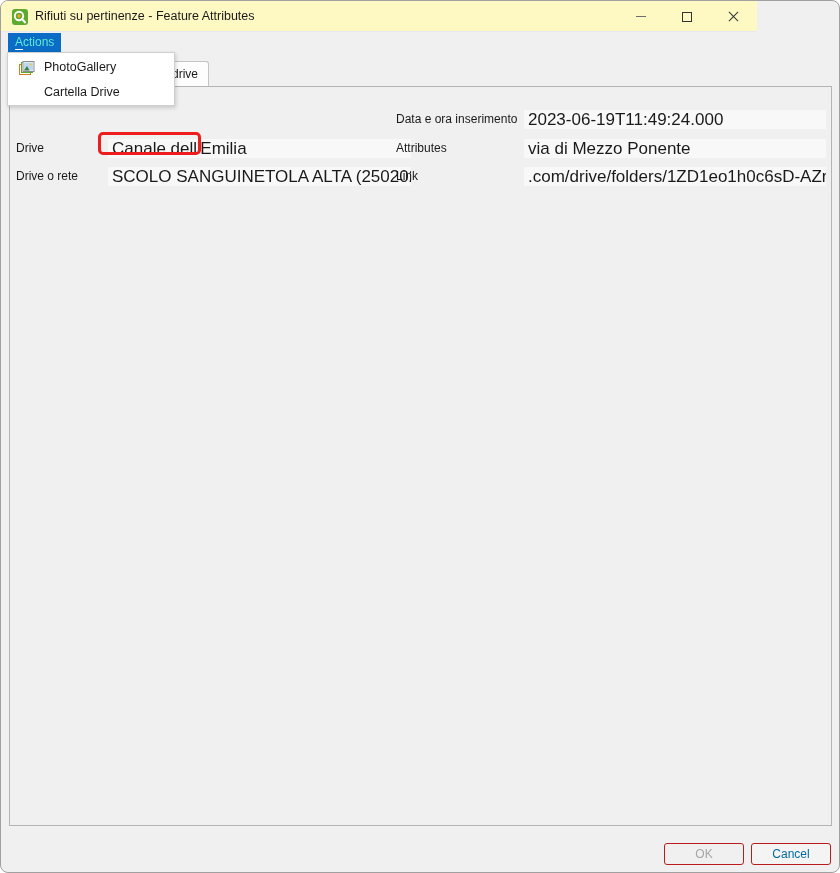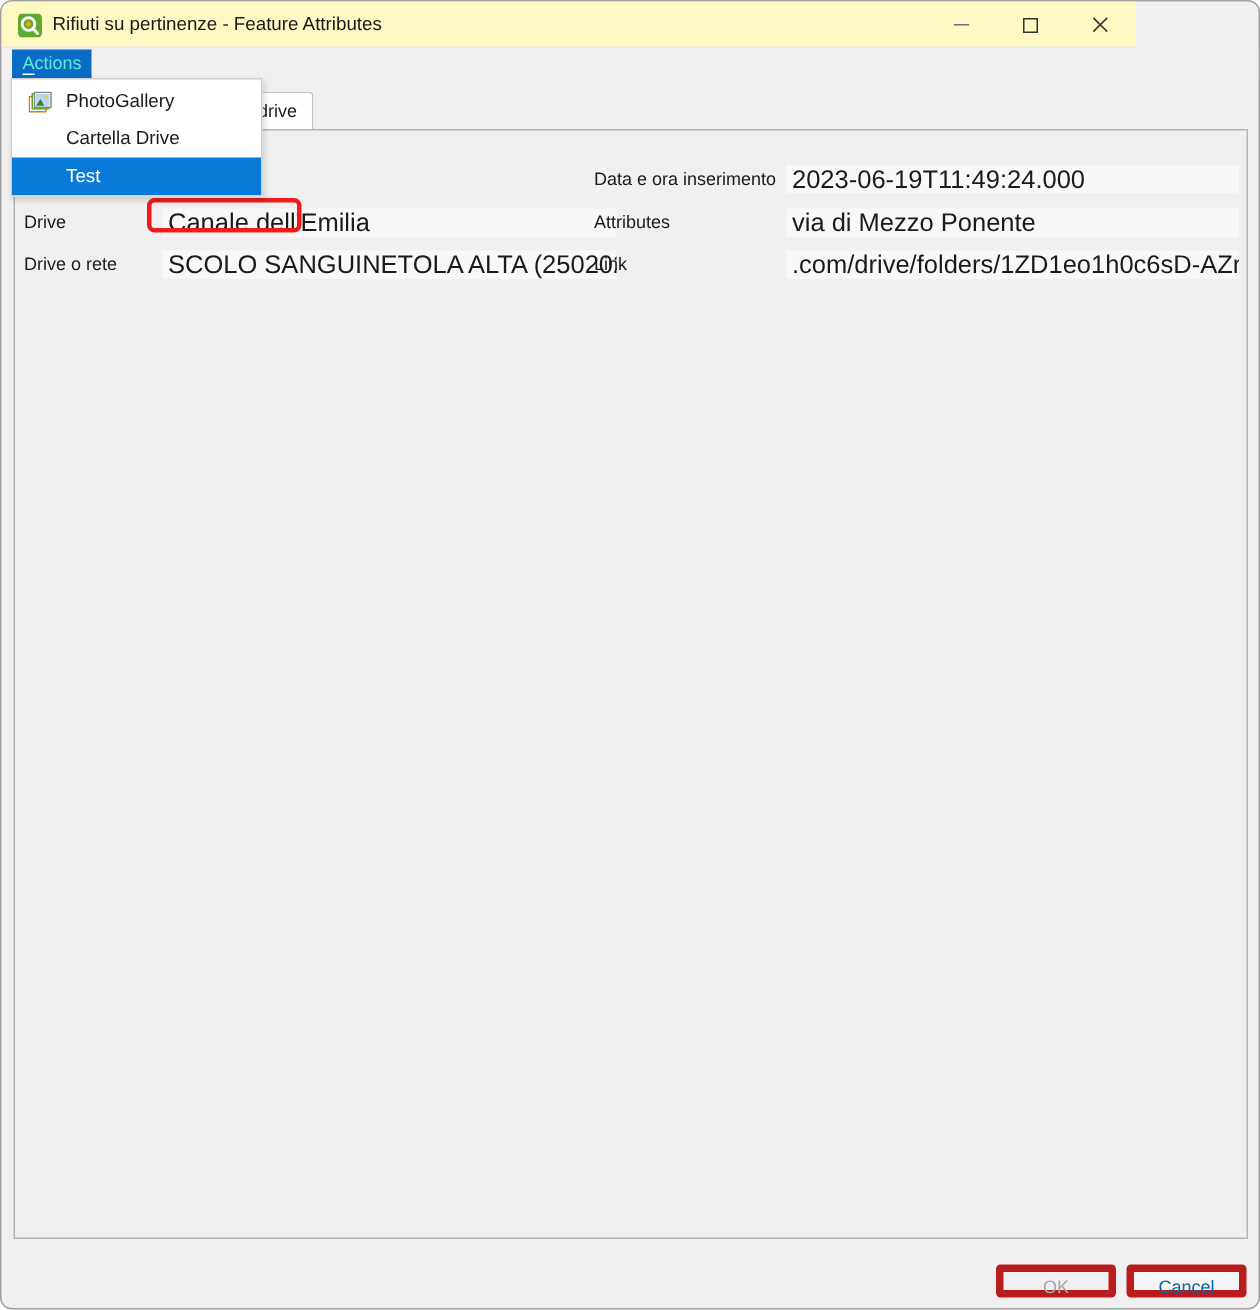--- a/index.html
+++ b/index.html
@@ -237,21 +237,21 @@
   
   .btn {
     position: absolute;
     top: 842px;
     width: 80px;
     height: 22px;
     line-height: 20px;
     text-align: center;
     font-size: 12px;
     background: #f4f4f4;
-    border: 5px solid #b91c1c;
+    border: 1px solid #b91c1c;
     border-radius: 3px;
     box-sizing: border-box;
   }
   .btn-ok     { left: 663px; color: #a6a6a6; background: #f0f0f0; }
   .btn-cancel { left: 750px; color: #0369a1; }
 </style>
 </head>
 <body>
 
 <div class="window">
@@ -326,21 +326,18 @@
           <rect x="5" y="1.5" width="9" height="8" fill="#bcd7ef"></rect>
           <path d="M5 9.5 L8 5 L10.5 9.5 Z" fill="#3f7c3f"></path>
           <circle cx="11.8" cy="3.6" r="1.1" fill="#f3c63a"></circle>
         </svg>
       </span>
       <span>PhotoGallery</span>
     </div>
     <div class="mi">
       <span>Cartella Drive</span>
     </div>
-    <div class="mi selected">
-      <span>Test</span>
-    </div>
   </div>
 
   <div class="btn btn-ok">OK</div>
   <div class="btn btn-cancel">Cancel</div>
 
 </div>
 
 </body></html>

